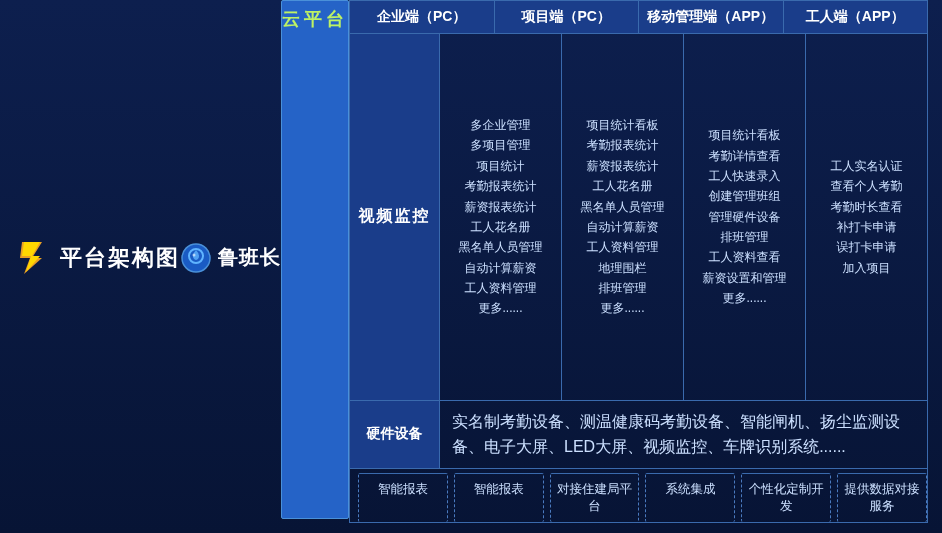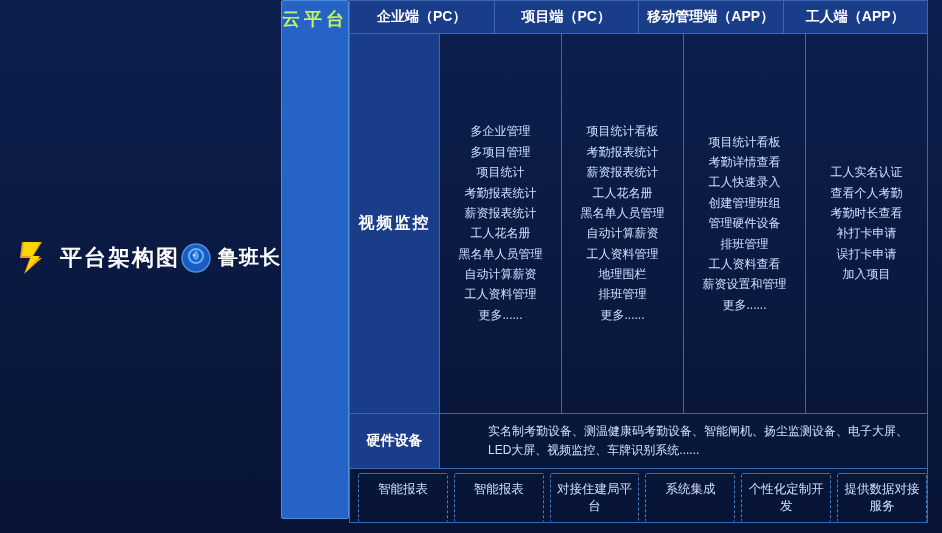--- a/index.html
+++ b/index.html
@@ -155,24 +155,23 @@
       font-weight: bold;
       color: #ffffff;
       padding: 8px 4px;
       text-align: right;
     }
     .hardware-content {
       flex: 1;
       display: flex;
       align-items: center;
       padding: 8px 12px;
-      font-size: 12px;
+      font-size: 16px;
       color: #cce0ff;
       line-height: 1.6;
-      margin-left: 36px;
     }
 
     
     .bottom-features {
       display: flex;
       border-top: none;
     }
     .bottom-feature {
       flex: 1;
       text-align: center;

